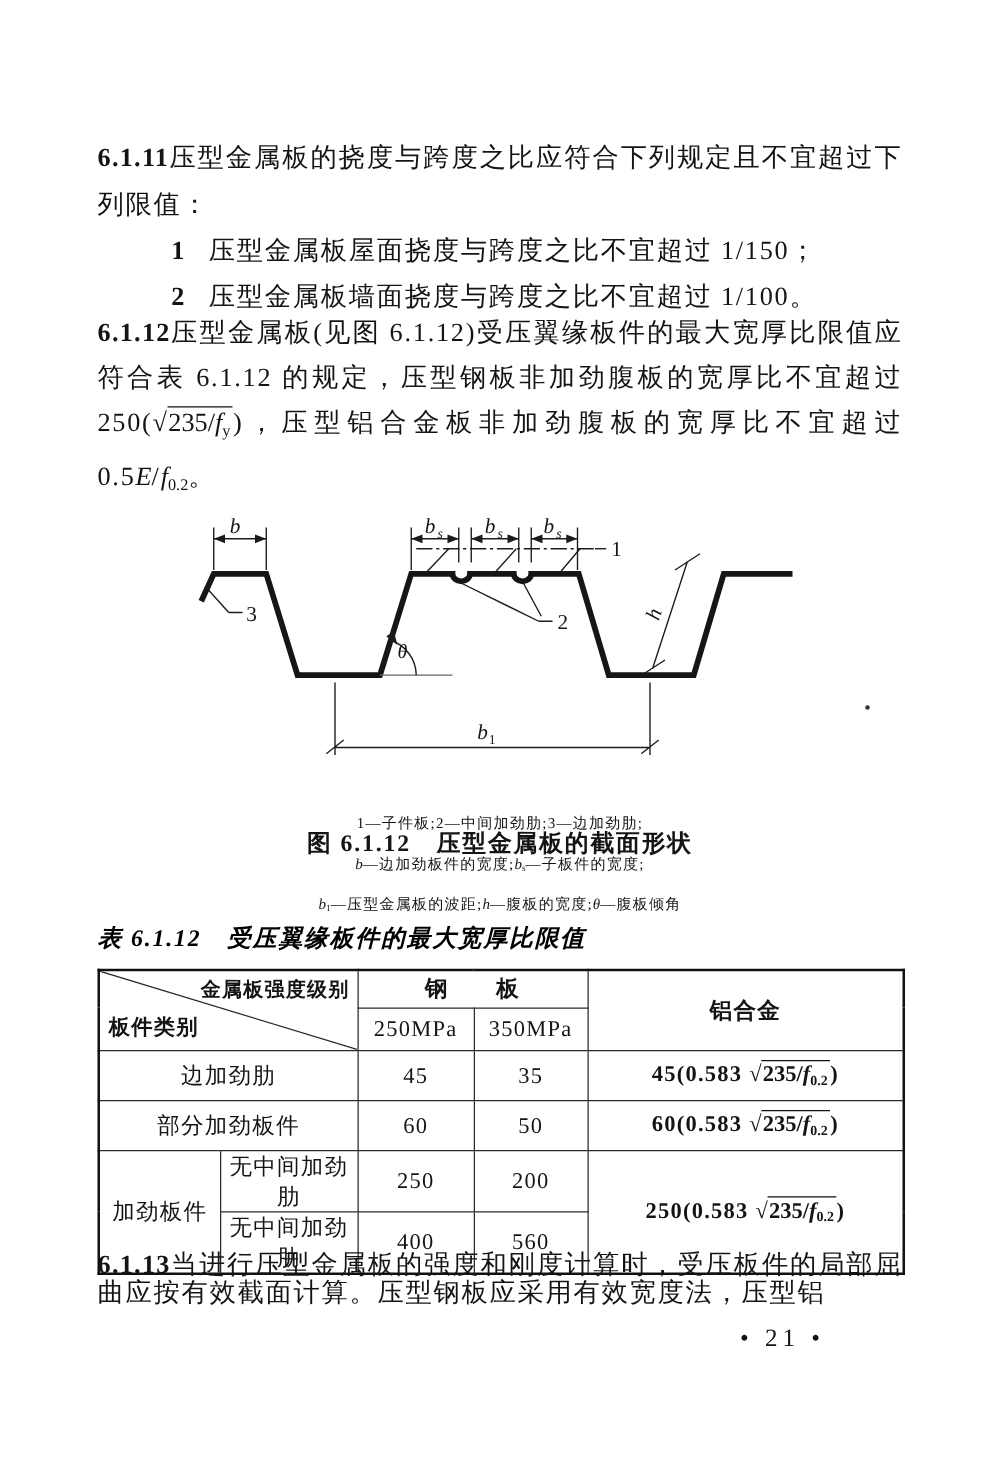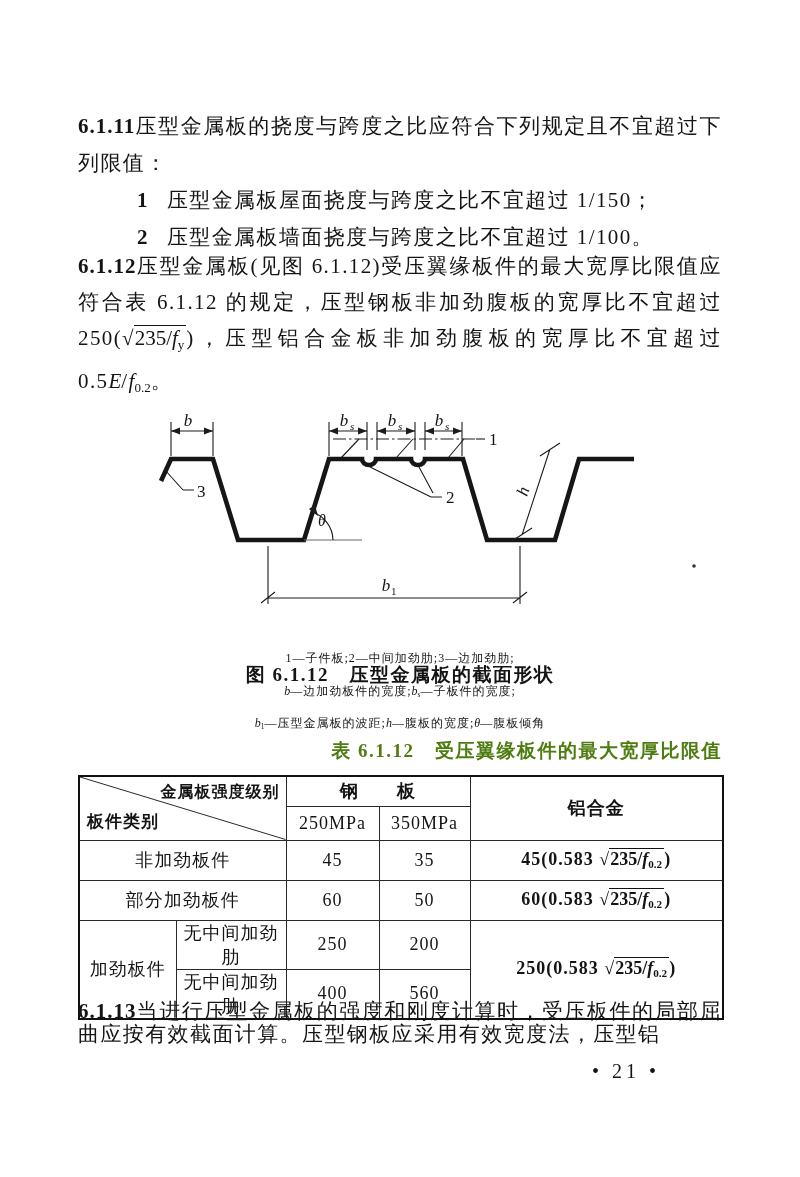--- a/index.html
+++ b/index.html
@@ -13,22 +13,22 @@
   sub{font-size:0.62em;vertical-align:-0.28em;letter-spacing:0;}
   i{letter-spacing:0;}
   .sq{letter-spacing:0;}
   .sqb{border-top:1.4px solid #111;padding:0 2px 0 1px;letter-spacing:0;white-space:nowrap;}
   
   .fig-svg{position:absolute;left:0;top:392px;}
   .fig-caption{position:absolute;left:78px;top:618px;width:644px;text-align:center;
         font-size:19px;font-weight:600;letter-spacing:1.5px;color:#141414;margin-top:44px;}
   .legend{position:absolute;left:78px;width:644px;text-align:center;font-size:12px;
         letter-spacing:1px;color:#141414;}
-  .tbl-title{position:absolute;left:78px;top:738px;width:644px;text-align:right;
-        font-size:19px;font-weight:700;letter-spacing:1.5px;color:#4d7c0f;}
+  .tbl-title{position:absolute;left:78px;top:738px;width:644px;text-align:left;
+        font-size:19px;font-weight:700;letter-spacing:1.5px;color:#000000;font-style:italic;}
   
   .tbl-wrap{position:absolute;left:78px;top:775px;width:644px;}
   table.t{border-collapse:collapse;table-layout:fixed;width:644px;padding-left:24px;}
   table.t td{border:1px solid #2a2a2a;text-align:center;vertical-align:middle;
         font-size:18px;letter-spacing:1px;color:#141414;padding:0;}
   table.t{border:2.5px solid #111;}
   td.hd{font-weight:700;}
   td.corner{position:relative;font-weight:700;}
   .corner-svg{position:absolute;left:0;top:0;width:100%;height:100%;}
   .corner-top{position:absolute;right:6px;top:5px;font-size:16px;letter-spacing:1px;}
@@ -141,21 +141,21 @@
           <span class="corner-bottom">板件类别</span>
         </td>
         <td class="hd" colspan="2">钢　　板</td>
         <td class="hd" rowspan="2">铝合金</td>
       </tr>
       <tr style="height:34px;">
         <td>250MPa</td>
         <td>350MPa</td>
       </tr>
       <tr style="height:40px;">
-        <td colspan="2">非加劲板件</td>
+        <td colspan="2">边加劲肋</td>
         <td>45</td>
         <td>35</td>
         <td class="formula"><span>45(0.583 </span><span class="sq">√</span><span class="sqb"><span>235/</span><i>f</i><sub>0.2</sub></span><span>)</span></td>
       </tr>
       <tr style="height:40px;">
         <td colspan="2">部分加劲板件</td>
         <td>60</td>
         <td>50</td>
         <td class="formula"><span>60(0.583 </span><span class="sq">√</span><span class="sqb"><span>235/</span><i>f</i><sub>0.2</sub></span><span>)</span></td>
       </tr>

